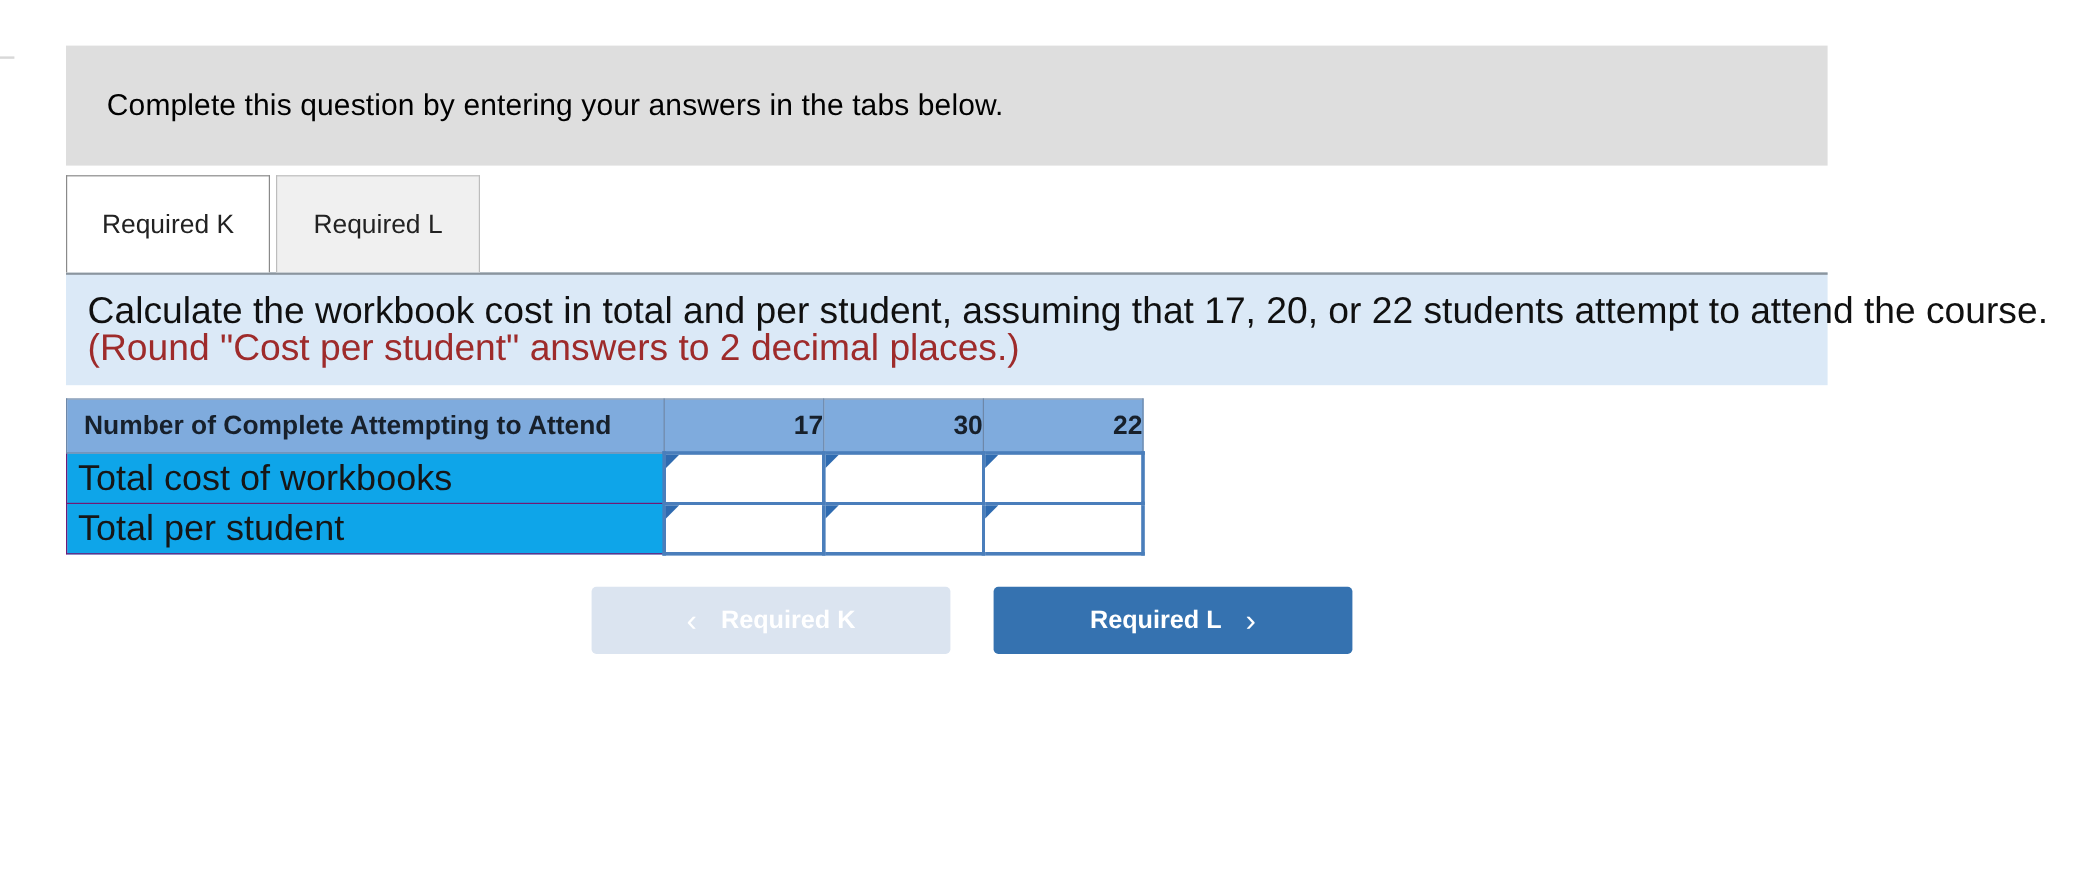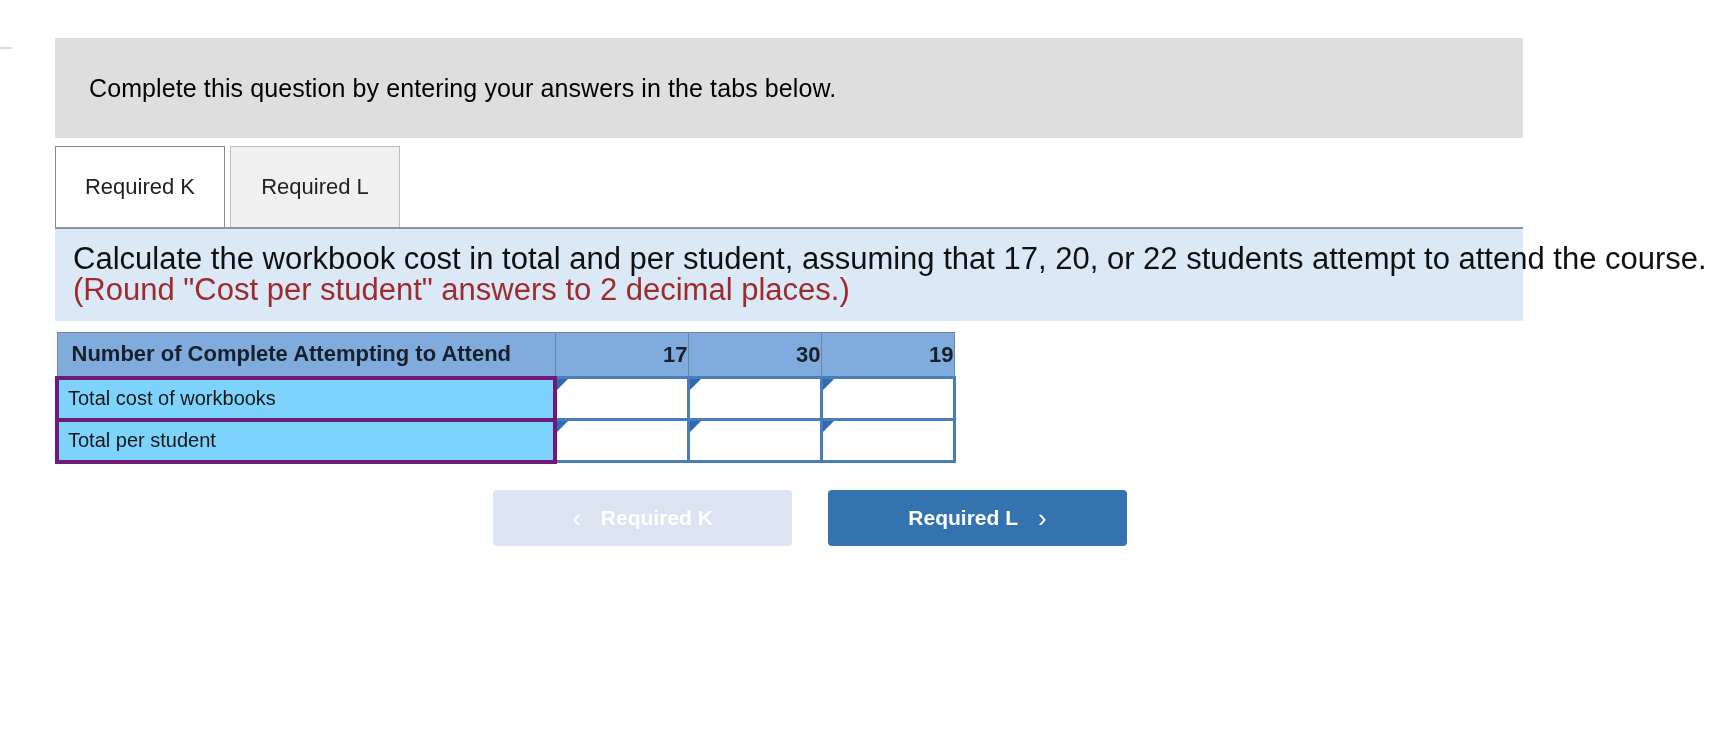--- a/index.html
+++ b/index.html
@@ -128,23 +128,23 @@
     text-align: left;
     padding-left: 14px;
     box-sizing: border-box;
   }
   thead th.hdr-num {
     text-align: right;
   }
 
   tbody td.row-label {
     height: 42px;
-    border: 4px solid #701a75;
-    background: #7dd3fc;
-    font-size: 20px;
+    border: 1px solid #701a75;
+    background: #0ea5e9;
+    font-size: 30px;
     color: #161616;
     text-align: left;
     padding-left: 9px;
     box-sizing: border-box;
   }
 
   tbody td.answer-cell {
     height: 42px;
     background: #ffffff;
     border: 3px solid #4a7ebb;
@@ -245,21 +245,21 @@
         <col class="col-label">
         <col class="col-answer">
         <col class="col-answer">
         <col class="col-answer">
       </colgroup>
       <thead>
         <tr>
           <th class="hdr-label">Number of Complete Attempting to Attend</th>
           <th class="hdr-num">17</th>
           <th class="hdr-num">30</th>
-          <th class="hdr-num">19</th>
+          <th class="hdr-num">22</th>
         </tr>
       </thead>
       <tbody>
 
         <tr>
           <td class="row-label">Total cost of workbooks</td>
           <td class="answer-cell">
             <span class="cell-flag"></span>
             <input class="answer-input" type="text" value="" style="">
           </td>

